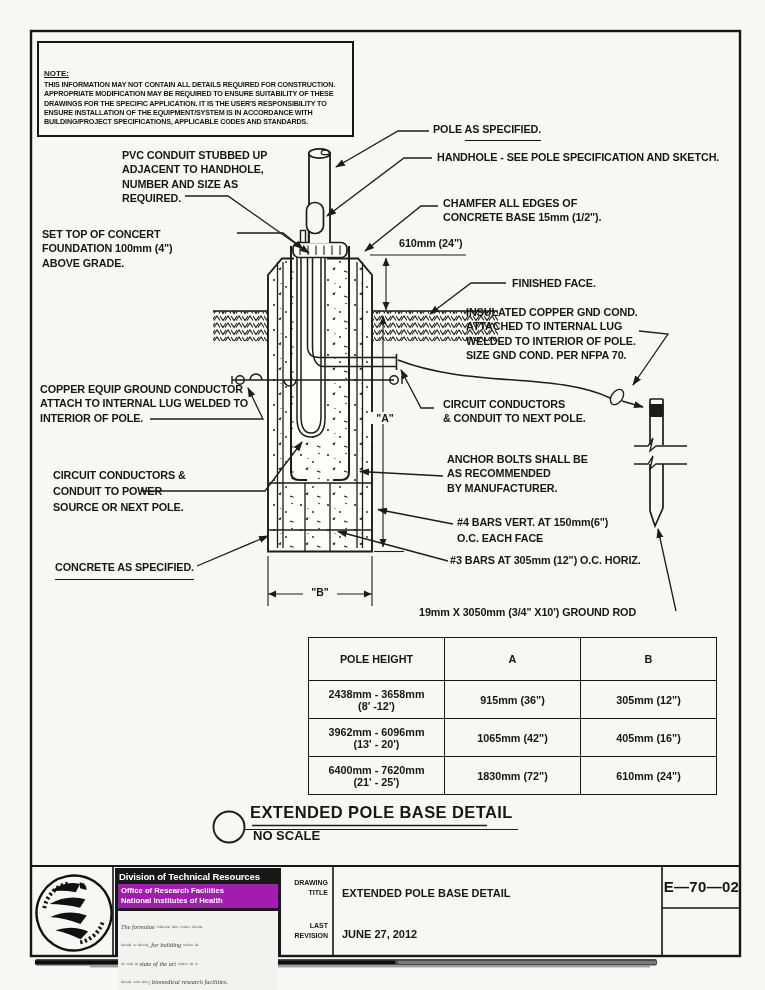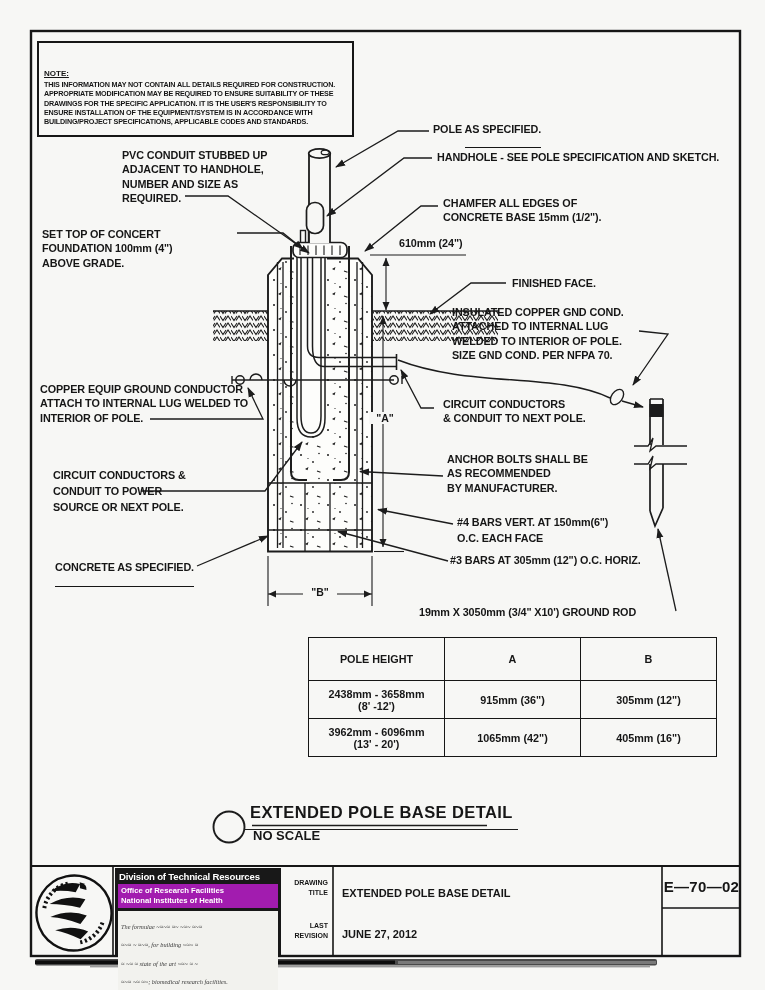--- a/index.html
+++ b/index.html
@@ -16,21 +16,21 @@
   .dimlabel{
     position:absolute;font-size:10.5px;font-weight:700;text-align:center;
     background:#f7f7f5;padding:0 2px;color:#161616;
   }
   .note{
     position:absolute;left:37px;top:41px;width:303px;height:54px;
     border:2px solid #161616;padding:19px 5px;background:#f7f7f5;
   }
   .note .ttl{font-size:8px;font-weight:700;text-decoration:underline;display:inline-block;}
   .note .bdy{font-size:7.2px;font-weight:700;line-height:1.3;letter-spacing:-0.18px;white-space:pre-line;}
-  .underlined{border-bottom:1.6px solid #161616;padding-bottom:12px;}
+  .underlined{border-bottom:1.6px solid #161616;padding-bottom:5px;}
   .ptable{
     position:absolute;left:308px;top:637px;border-collapse:collapse;table-layout:fixed;
   }
   .ptable td,.ptable th{
     border:1.7px solid #161616;font-size:10.8px;font-weight:700;text-align:center;
     vertical-align:middle;white-space:pre-line;padding:0;color:#161616;margin-left:44px;
   }
   .ptable th{height:42px;width:135px;}
   .ptable td{height:37px;}
   .dtitle{
@@ -219,21 +219,21 @@
   <div class="co" style="left:433px;top:122px;"><span>POLE </span><span class="underlined">AS SPECIFIED.</span></div>
 
   <div class="co" style="left:437px;top:150px;">HANDHOLE - SEE POLE SPECIFICATION AND SKETCH.</div>
   <div class="co" style="left:443px;top:196px;">CHAMFER ALL EDGES OF
 CONCRETE BASE 15mm (1/2").</div>
   <div class="co" style="left:42px;top:227px;">SET TOP OF CONCERT
 FOUNDATION  100mm (4")
 ABOVE GRADE.</div>
   <div class="co" style="left:399px;top:236px;">610mm (24")</div>
   <div class="co" style="left:512px;top:276px;">FINISHED FACE.</div>
-  <div class="co" style="left:452px;top:305px;">INSULATED COPPER GND COND.
+  <div class="co" style="left:466px;top:305px;">INSULATED COPPER GND COND.
 ATTACHED TO INTERNAL LUG
 WELDED TO INTERIOR OF POLE.
 SIZE GND COND. PER NFPA 70.</div>
   <div class="co" style="left:40px;top:382px;">COPPER EQUIP GROUND CONDUCTOR
 ATTACH TO INTERNAL LUG WELDED TO
 INTERIOR OF POLE.</div>
   <div class="co" style="left:443px;top:397px;">CIRCUIT CONDUCTORS
 &amp; CONDUIT TO NEXT POLE.</div>
   <div class="co" style="left:447px;top:452px;">ANCHOR BOLTS SHALL BE
 AS RECOMMENDED
@@ -264,20 +264,26 @@
 (8' -12')</td>
         <td>915mm (36")</td>
         <td>305mm (12")</td>
       </tr>
       <tr>
         <td>3962mm - 6096mm
 (13' - 20')</td>
         <td>1065mm (42")</td>
         <td>405mm (16")</td>
       </tr>
+      <tr>
+        <td>6400mm - 7620mm
+(21' - 25')</td>
+        <td>1830mm (72")</td>
+        <td>610mm (24")</td>
+      </tr>
     </tbody>
   </table>
 
   <div class="dtitle">EXTENDED POLE BASE DETAIL</div>
   <div class="dscale">NO SCALE</div>
 
   <svg width="82" height="82" viewBox="0 0 82 82" style="left:33px;top:872px;">
     <g transform="rotate(-12 41 41)">
       <circle cx="41" cy="41" r="37.5" fill="none" stroke="#111" stroke-width="2.4"></circle>
       <path d="M41,11 a30,30 0 0 0 -28,19" fill="none" stroke="#111" stroke-width="4" stroke-dasharray="2.2 2.6"></path>

